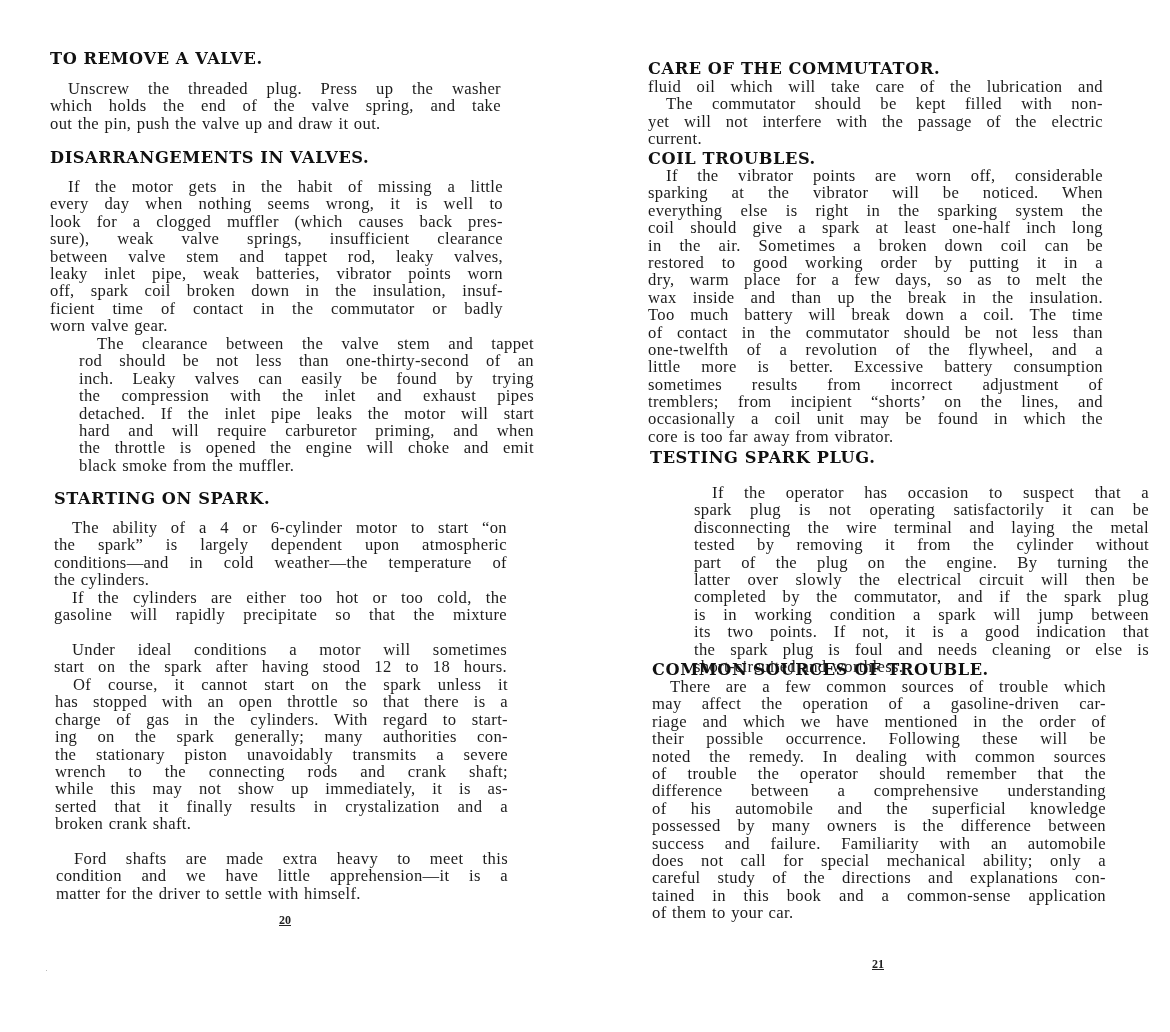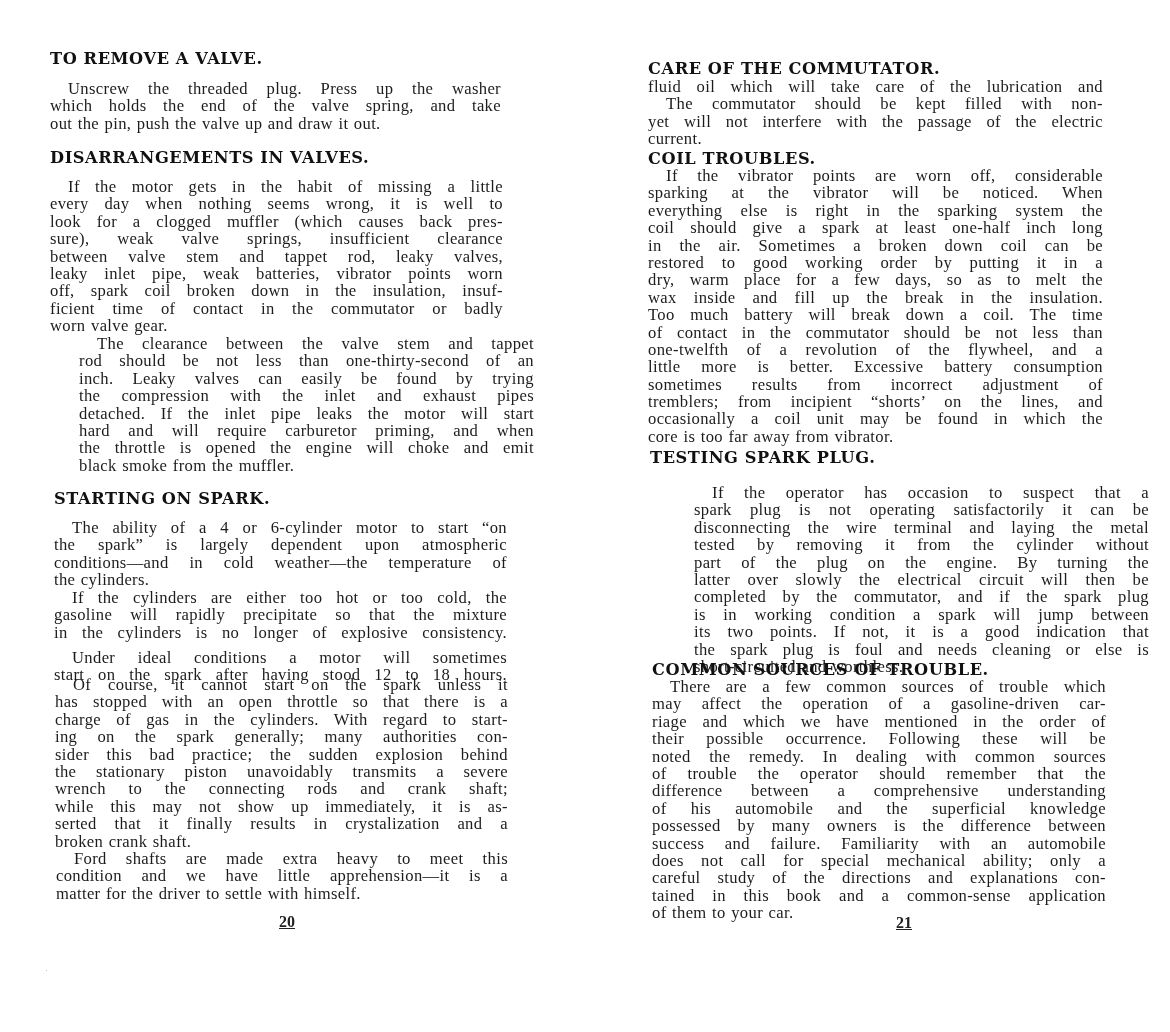--- a/index.html
+++ b/index.html
@@ -54,21 +54,21 @@
     .line.last {
       text-align-last: left;
     }
     .line.indent {
       padding-left: 18px;
     }
     .page-number {
       position: absolute;
       font-family: "Liberation Serif", serif;
       font-weight: bold;
-      font-size: 16px;
+      font-size: 12px;
       color: #222;
       text-decoration: underline;
     }
     .speck {
       position: absolute;
       width: 1px;
       height: 1px;
       background: #bbb;
     }
   </style>
@@ -110,32 +110,30 @@
   <h2 class="heading" style="top:489px; left:4px;">STARTING ON SPARK.</h2>
   <div class="para" style="top:519px; left:4px; width:453px;">
     <span class="line indent">The ability of a 4 or 6-cylinder motor to start “on</span>
     <span class="line">the spark” is largely dependent upon atmospheric</span>
     <span class="line">conditions—and in cold weather—the temperature of</span>
     <span class="line last">the cylinders.</span>
   </div>
   <div class="para" style="top:589px; left:4px; width:453px;">
     <span class="line indent">If the cylinders are either too hot or too cold, the</span>
     <span class="line">gasoline will rapidly precipitate so that the mixture</span>
-    <span class="line">in the cylinders is no longer of explosive consistency.</span>
-  </div>
-  <div class="para" style="top:641px; left:4px; width:453px;margin-top:8px;">
+  </div>
+  <div class="para" style="top:641px; left:4px; width:453px;">
     <span class="line indent">Under ideal conditions a  motor  will  sometimes</span>
     <span class="line">start on the spark after having stood 12 to 18 hours.</span>
   </div>
   <div class="para" style="top:676px; left:5px; width:453px;">
     <span class="line indent">Of course, it cannot start on the spark unless it</span>
     <span class="line">has stopped with an open throttle so that there is a</span>
     <span class="line">charge of gas in the cylinders.  With regard to start-</span>
     <span class="line">ing on the spark generally; many authorities con-</span>
-    <span class="line">sider this bad practice; the sudden explosion behind</span>
     <span class="line">the stationary piston unavoidably transmits a severe</span>
     <span class="line">wrench to the connecting rods and crank shaft;</span>
     <span class="line">while this may not show up immediately, it is as-</span>
     <span class="line">serted that it finally results in crystalization and a</span>
     <span class="line last">broken crank shaft.</span>
   </div>
   <div class="para" style="top:850px; left:6px; width:452px;">
     <span class="line indent">Ford shafts are made extra heavy to meet this</span>
     <span class="line">condition and we have little apprehension—it is a</span>
     <span class="line last">matter for the driver to settle with himself.</span>
@@ -156,21 +154,21 @@
 
   <h2 class="heading" style="top:149px;">COIL TROUBLES.</h2>
   <div class="para" style="top:167px; width:455px;">
     <span class="line indent">If the vibrator points are worn off, considerable</span>
     <span class="line">sparking at the vibrator will  be  noticed.  When</span>
     <span class="line">everything else is right in the sparking system the</span>
     <span class="line">coil should give a spark at least one-half inch long</span>
     <span class="line">in the air.  Sometimes a broken down coil can be</span>
     <span class="line">restored to good working order by putting it in a</span>
     <span class="line">dry, warm place for a few days, so as to melt the</span>
-    <span class="line">wax inside and fill up the break in the insulation.</span>
+    <span class="line">wax inside and than up the break in the insulation.</span>
     <span class="line">Too much battery will break down a coil.  The time</span>
     <span class="line">of contact in the commutator should be not less than</span>
     <span class="line">one-twelfth of a revolution of the flywheel, and a</span>
     <span class="line">little more is better.  Excessive battery consumption</span>
     <span class="line">sometimes results from incorrect adjustment of</span>
     <span class="line">tremblers; from incipient “shorts’ on the lines, and</span>
     <span class="line">occasionally a coil unit may be found in which the</span>
     <span class="line last">core is too far away from vibrator.</span>
   </div>
 
@@ -200,16 +198,16 @@
     <span class="line">difference between a comprehensive understanding</span>
     <span class="line">of his automobile and the superficial knowledge</span>
     <span class="line">possessed by many owners is the difference between</span>
     <span class="line">success and failure.  Familiarity with an automobile</span>
     <span class="line">does not call for special mechanical ability; only a</span>
     <span class="line">careful study of the directions and explanations con-</span>
     <span class="line">tained in this book and a common-sense application</span>
     <span class="line last">of them to your car.</span>
   </div>
 
-  <div class="page-number" style="top:914px; left:224px;margin-left:24px;">21</div>
+  <div class="page-number" style="top:957px; left:224px;">21</div>
 </div>
 
 <div class="speck" style="left:46px; top:970px;"></div>
 
 </body></html>

